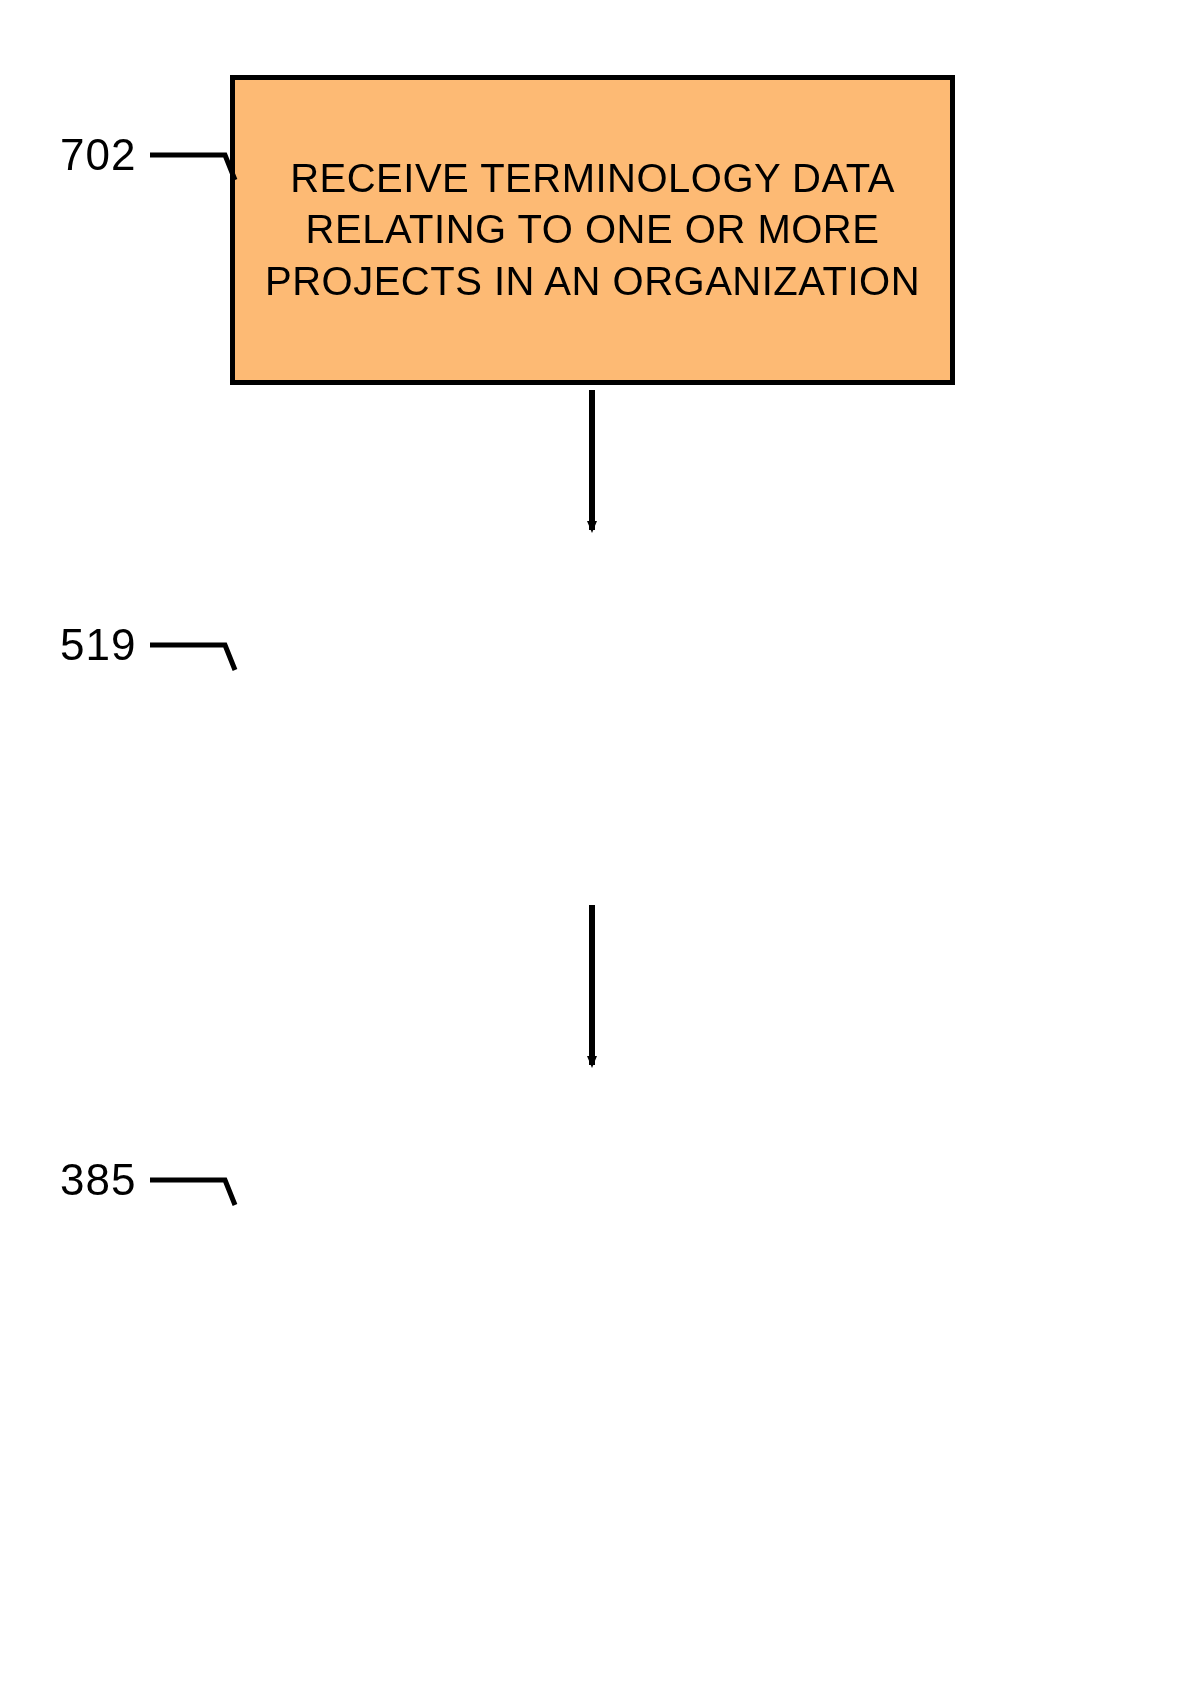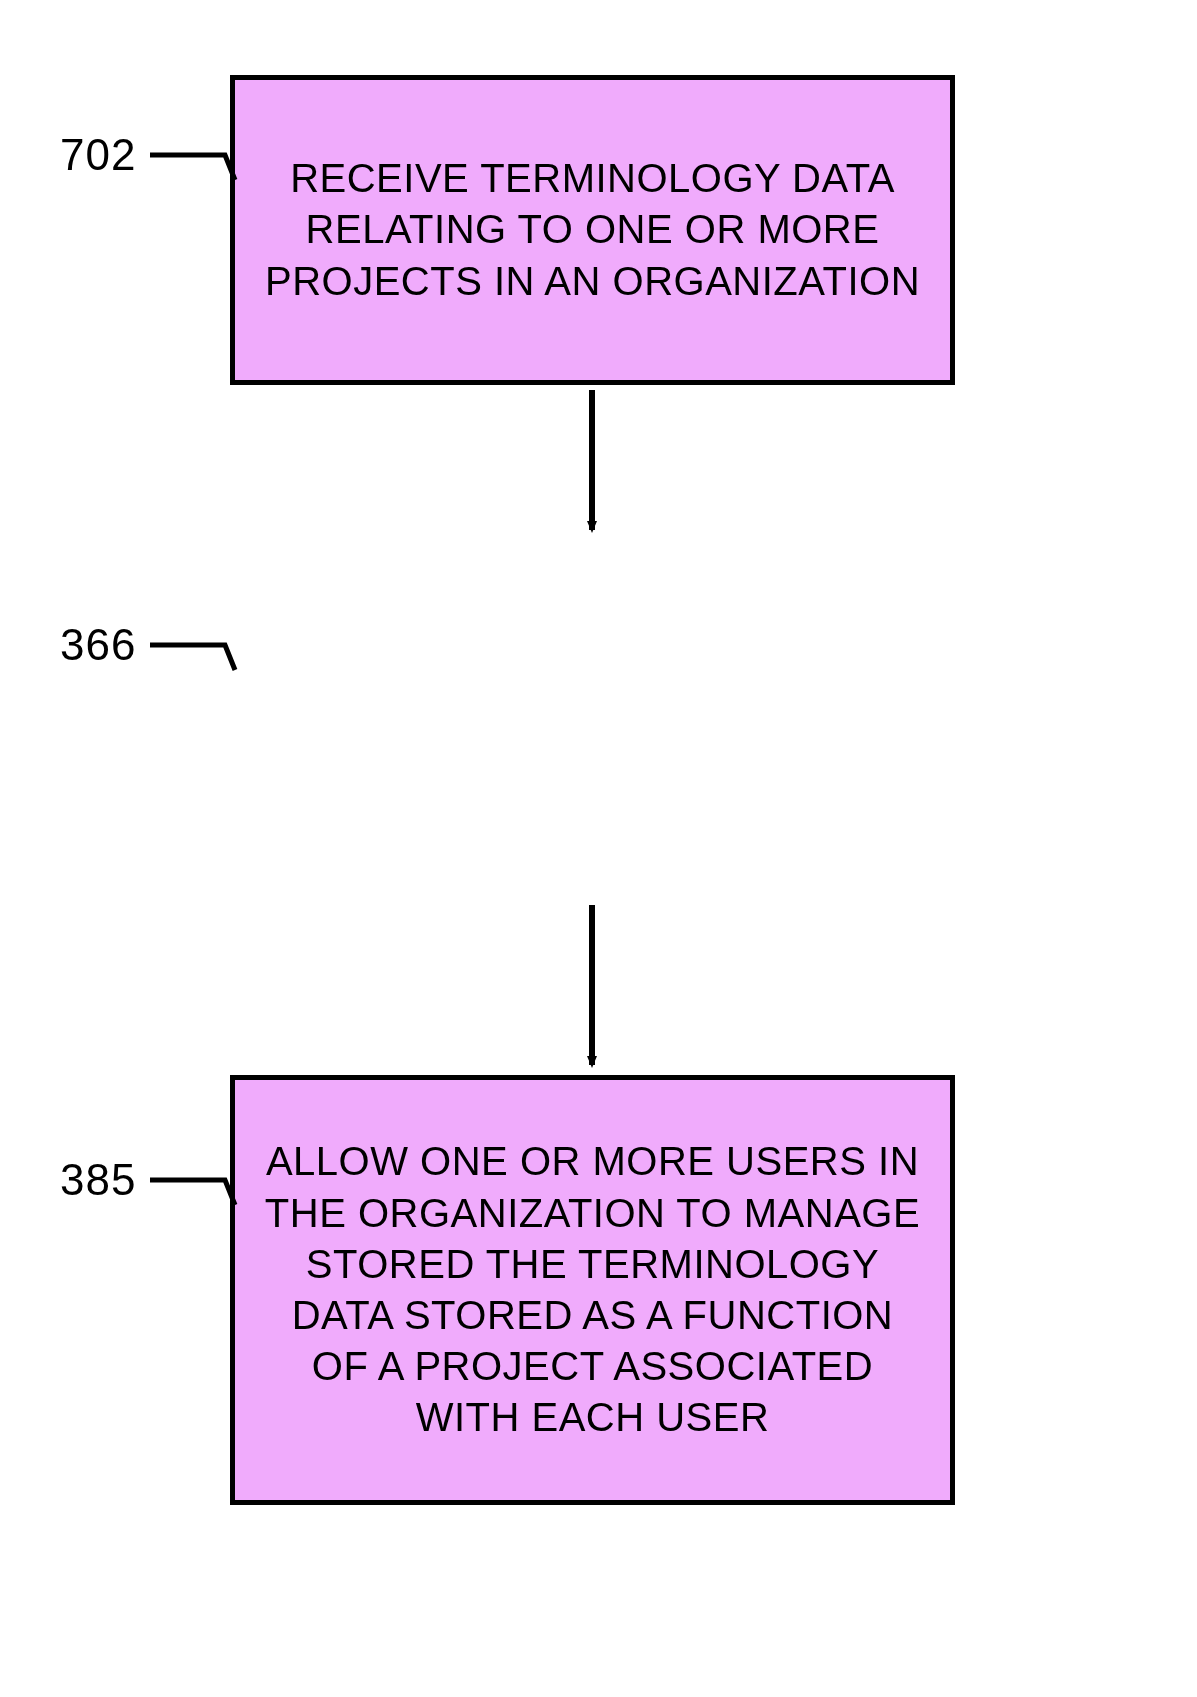--- a/index.html
+++ b/index.html
@@ -9,21 +9,21 @@
     font-family: Arial, Helvetica, sans-serif;
   }
   .canvas {
     position: relative;
     width: 1092px;
     height: 1697px;
   }
   .box {
     position: absolute;
     border: 5px solid #000;
-    background: #f0abfc;
+    background: #fdba74;
     display: flex;
     align-items: center;
     justify-content: center;
     text-align: center;
     font-size: 40px;
     line-height: 1.28;
     padding: 20px 28px;
     box-sizing: border-box;
     font-weight: 400;
     letter-spacing: 0.5px;
@@ -41,31 +41,28 @@
     height: 1697px;
     pointer-events: none;
   }
 </style>
 </head>
 <body>
 
 <div class="canvas">
 
   <div class="label" style="left:60px; top:130px;">702</div>
-  <div class="label" style="left:60px; top:620px;">366</div>
+  <div class="label" style="left:60px; top:620px;">519</div>
   <div class="label" style="left:60px; top:1155px;">385</div>
 
   <div class="box" style="left:230px; top:75px; width:725px; height:310px;">
     <span>RECEIVE TERMINOLOGY DATA RELATING TO ONE OR MORE PROJECTS IN AN ORGANIZATION</span>
   </div>
 
 
-  <div class="box" style="left:230px; top:1075px; width:725px; height:430px;">
-    <span>ALLOW ONE OR MORE USERS IN THE ORGANIZATION TO MANAGE STORED THE TERMINOLOGY DATA STORED AS A FUNCTION OF A PROJECT ASSOCIATED WITH EACH USER</span>
-  </div>
 
   <svg class="connector" viewBox="0 0 1197 1697">
     <defs>
       <marker id="arrowhead" markerWidth="12" markerHeight="12" refX="9" refY="5" orient="auto" markerUnits="userSpaceOnUse">
         <polygon points="0,0 12,5 0,10" fill="#000"></polygon>
       </marker>
     </defs>
 
     <line x1="592" y1="390" x2="592" y2="530" stroke="#000" stroke-width="6" marker-end="url(#arrowhead)"></line>
 

